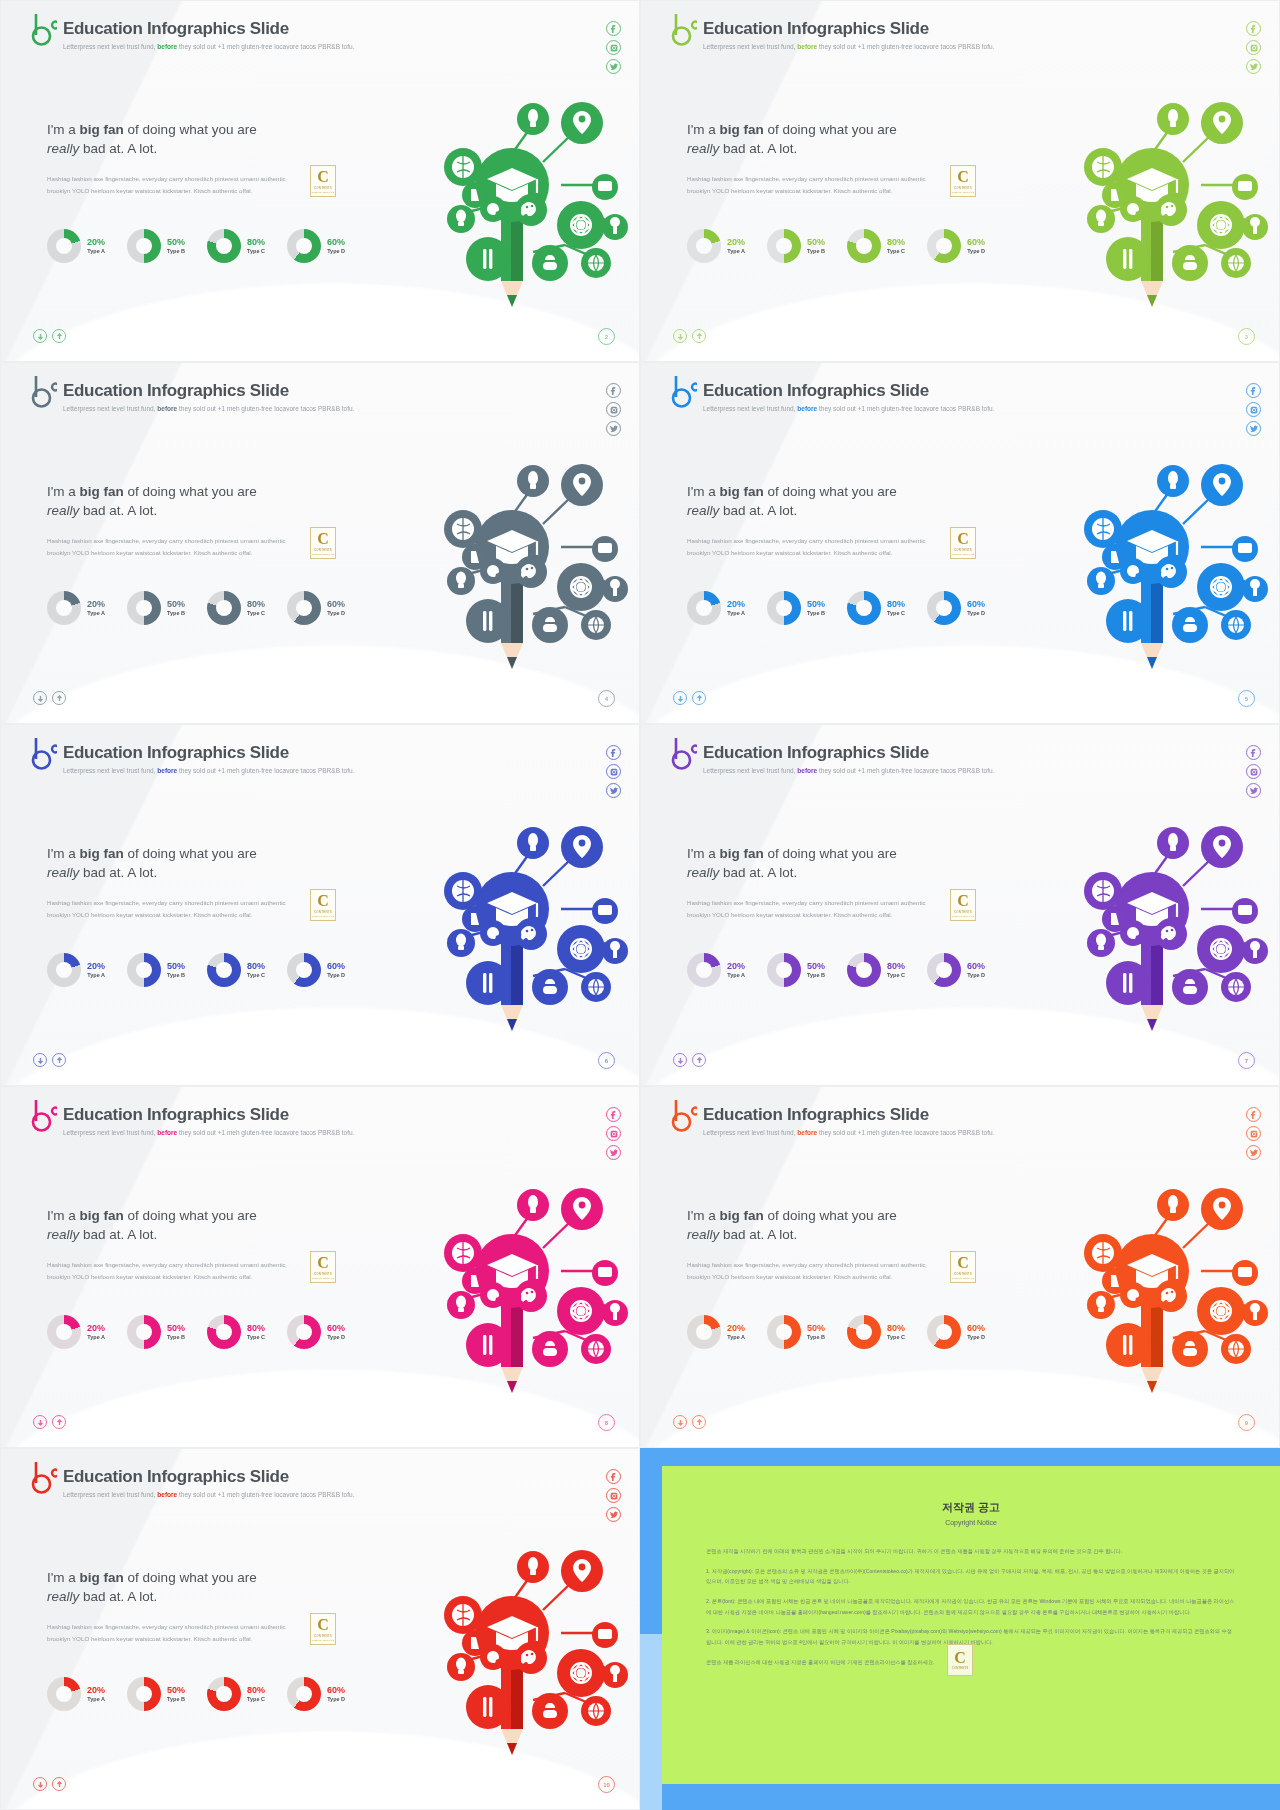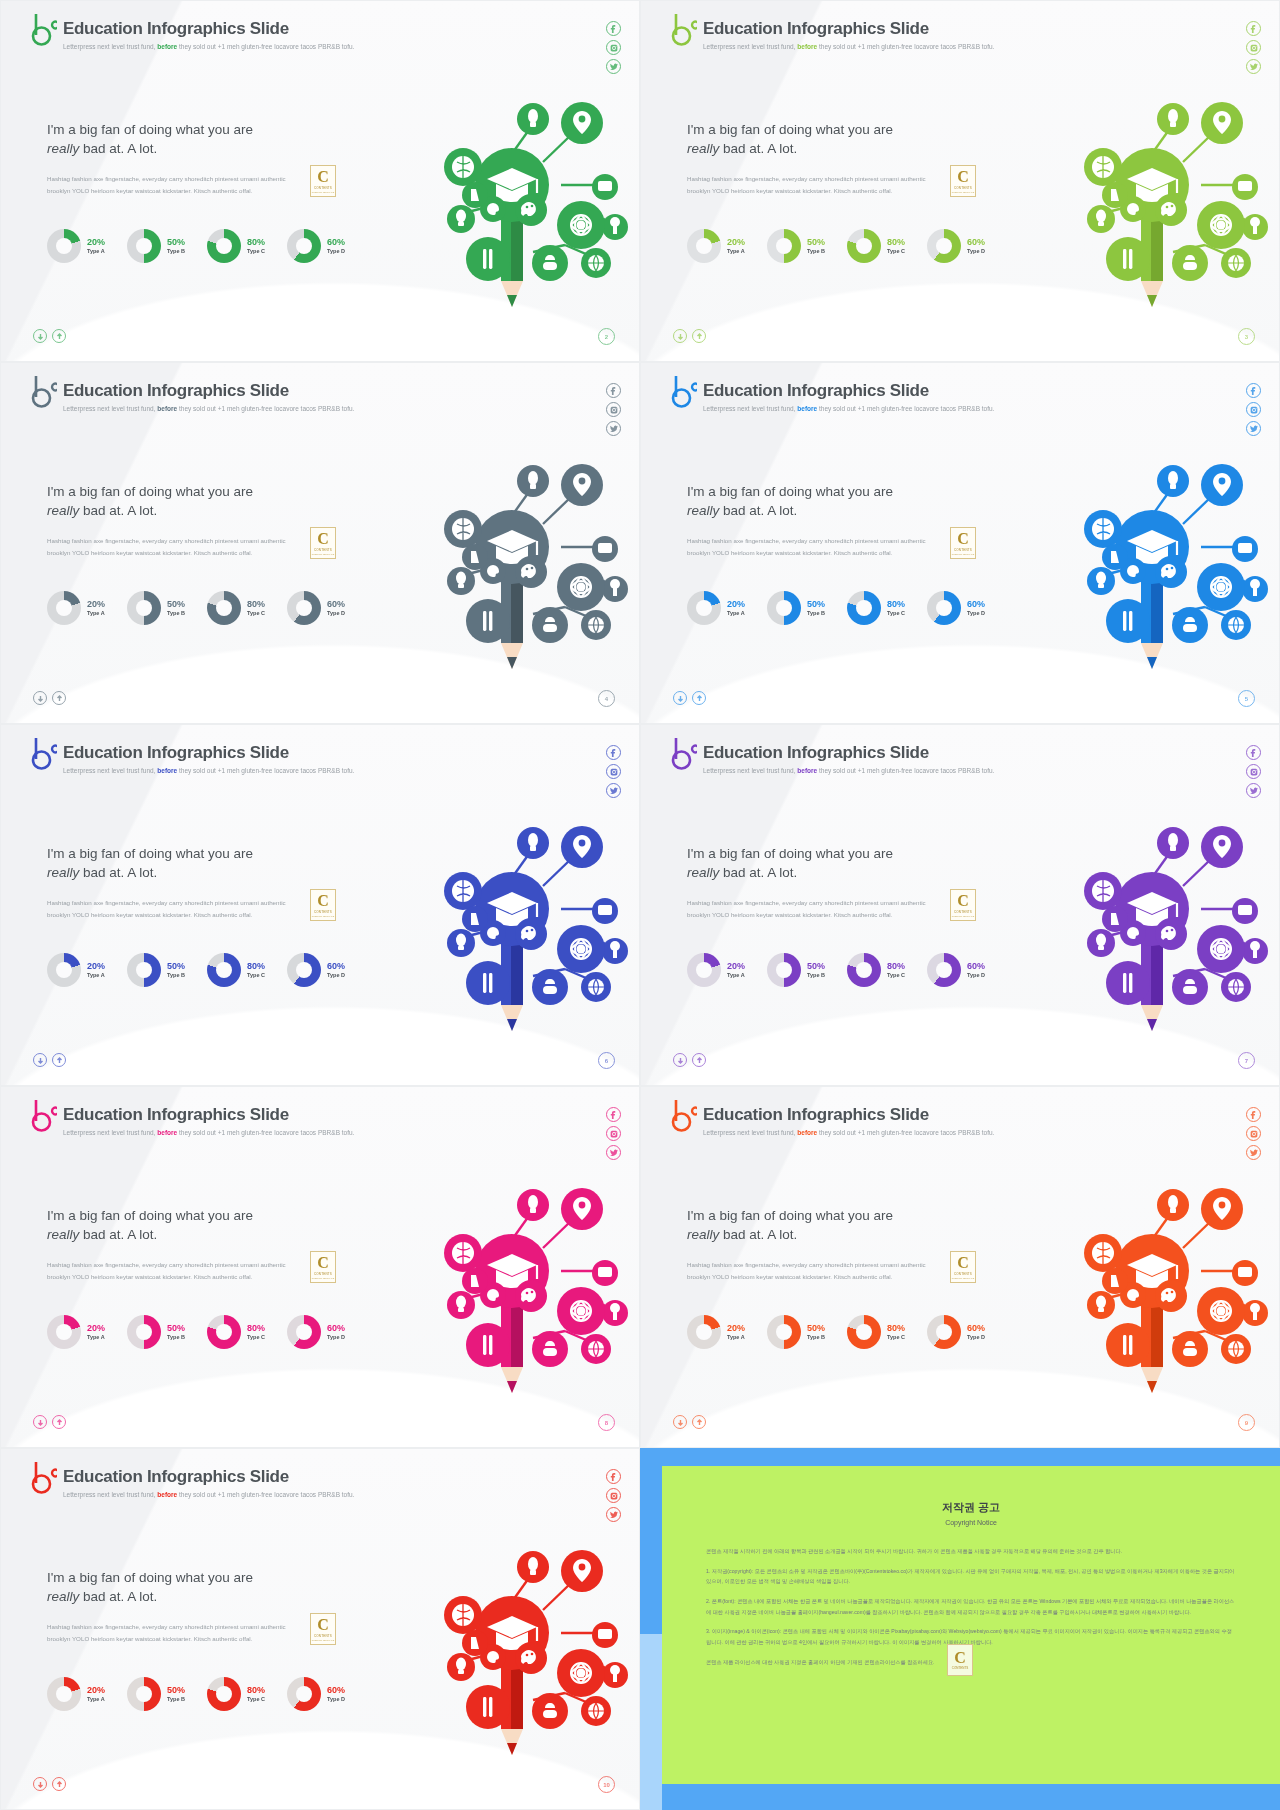--- a/index.html
+++ b/index.html
@@ -54,21 +54,21 @@
     display: flex; align-items: center; justify-content: center;
     opacity: .75;
   }
   .sbtn svg { width: 8px; height: 8px; fill: currentColor; }
 
   
   .headline {
     position: absolute; left: 46px; top: 120px;
     font-size: 13.5px; line-height: 1.38; color: #4d5358; max-width: 270px;
   }
-  .headline b { font-weight: 400; }
+  .headline b { font-weight: 700; }
   .headline i { font-style: italic; }
   .para {
     position: absolute; left: 46px; top: 172px; width: 260px;
     font-size: 6.2px; line-height: 2.0; color: #9aa0a6;
   }
 
   
   .badge {
     position: absolute; left: 309px; top: 164px;
     width: 26px; height: 32px; border: 1px solid #d9c48a;
@@ -77,21 +77,21 @@
   }
   .badge .c {
     font-family: "Liberation Serif", serif; font-weight: 700;
     font-size: 16px; line-height: 1; color: #b08d2a;
   }
   .badge .bt { font-size: 3px; color: #b08d2a; letter-spacing: .2px; margin-top:1px; }
   .badge .bs { font-size: 2.2px; color: #c9ae63; margin-top:1px; }
 
   
   .donuts { position: absolute; left: 46px; top: 228px; display: flex; gap: 22px; }
-  .donut-item { display: flex; align-items: center; gap: 6px; }
+  .donut-item { display: flex; align-items: center; gap: 6px; text-align: right; }
   .ring { width: 34px; height: 34px; border-radius: 50%; position: relative; }
   .ring::after {
     content: ""; position: absolute; inset: 9px;
     border-radius: 50%; background: #fbfbfc;
   }
   .dlabels { line-height: 1.25; }
   .dpct { font-size: 9px; font-weight: 700; }
   .dtype { font-size: 5.5px; font-weight: 700; color: #4d5358; }
 
   

